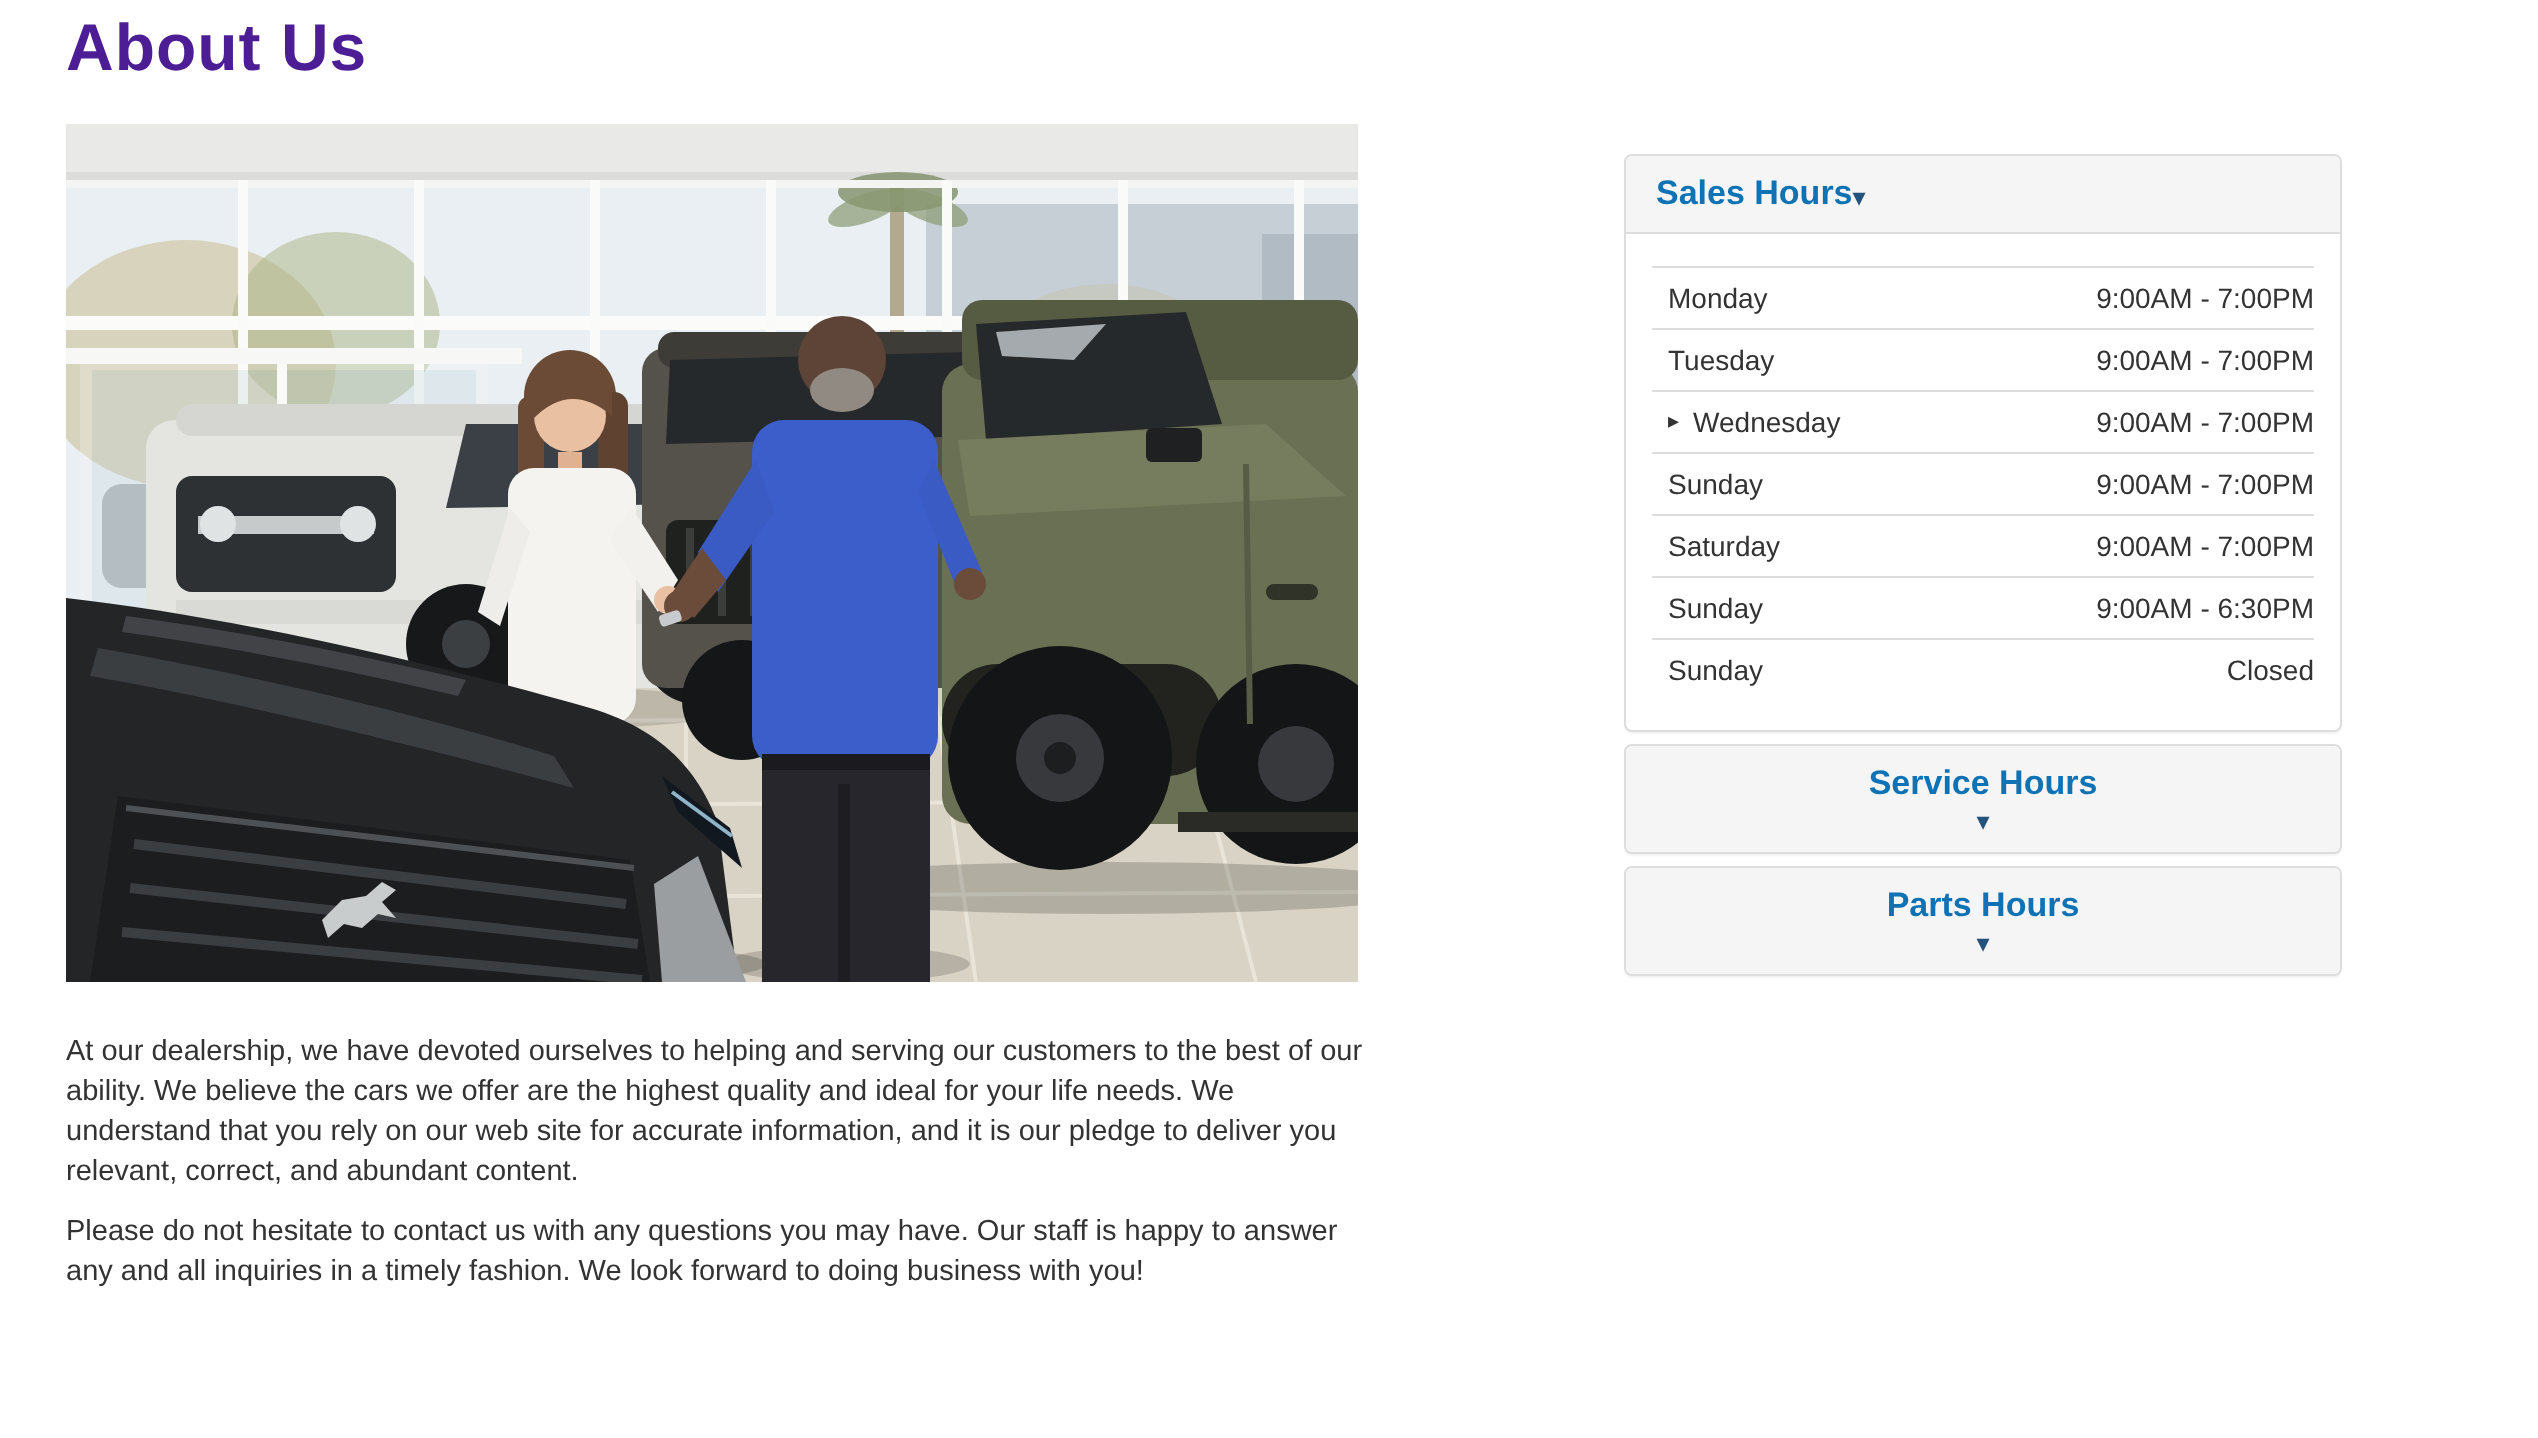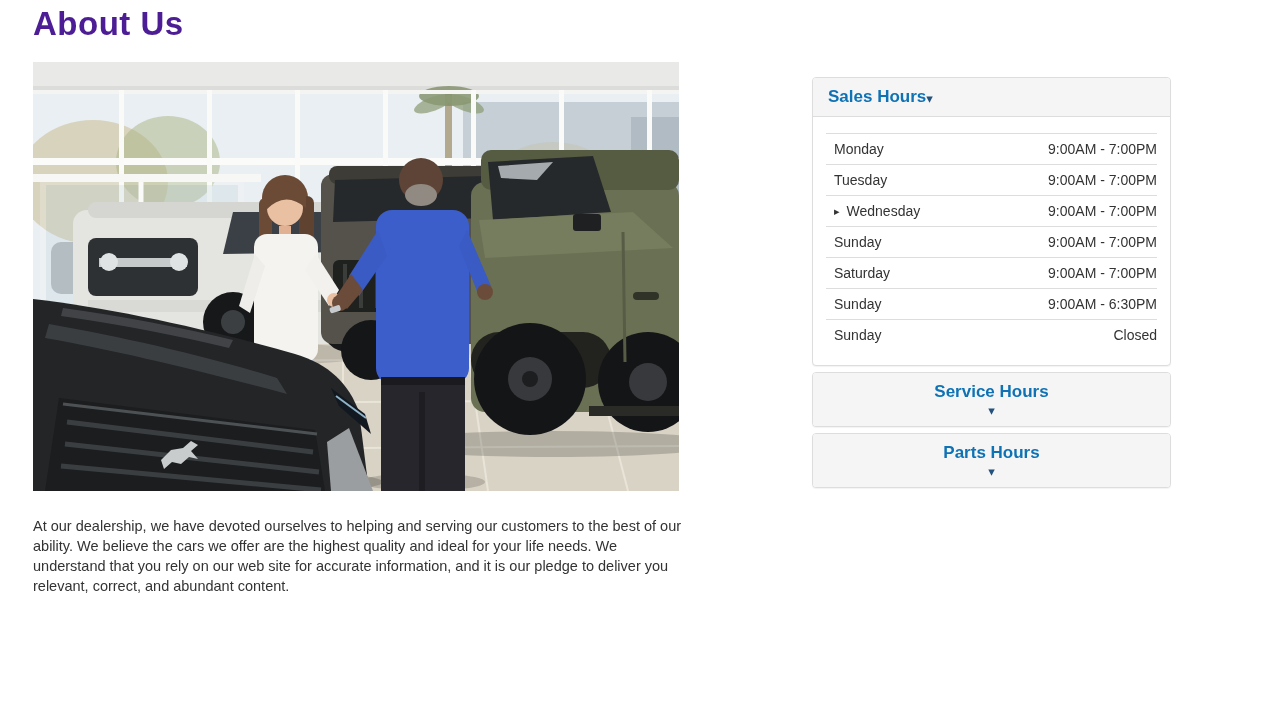--- a/index.html
+++ b/index.html
@@ -207,20 +207,21 @@
         <line x1="34" y1="360" x2="280" y2="390" stroke="#3b3e41" stroke-width="5"></line>
         <line x1="32" y1="382" x2="286" y2="410" stroke="#3b3e41" stroke-width="5"></line>
         <line x1="28" y1="404" x2="288" y2="428" stroke="#3b3e41" stroke-width="5"></line>
         <polygon points="128,398 138,388 150,386 158,379 165,383 158,389 165,397 156,395 148,402 139,400 131,407" fill="#c9cccd"></polygon>
       </g>
     </svg>
   </figure>
 
   <div class="about-copy">
     <p>At our dealership, we have devoted ourselves to helping and serving our customers to the best of our ability. We believe the cars we offer are the highest quality and ideal for your life needs. We understand that you rely on our web site for accurate information, and it is our pledge to deliver you relevant, correct, and abundant content.</p>
+    <p>Please do not hesitate to contact us with any questions you may have. Our staff is happy to answer any and all inquiries in a timely fashion. We look forward to doing business with you!</p>
   </div>
 
   <div class="hours-col">
 
     <div class="panel expanded">
       <div class="panel-heading">
         <span class="panel-title">Sales Hours</span>
         <span class="caret">▾</span>
       </div>
       <div class="hours-table">

